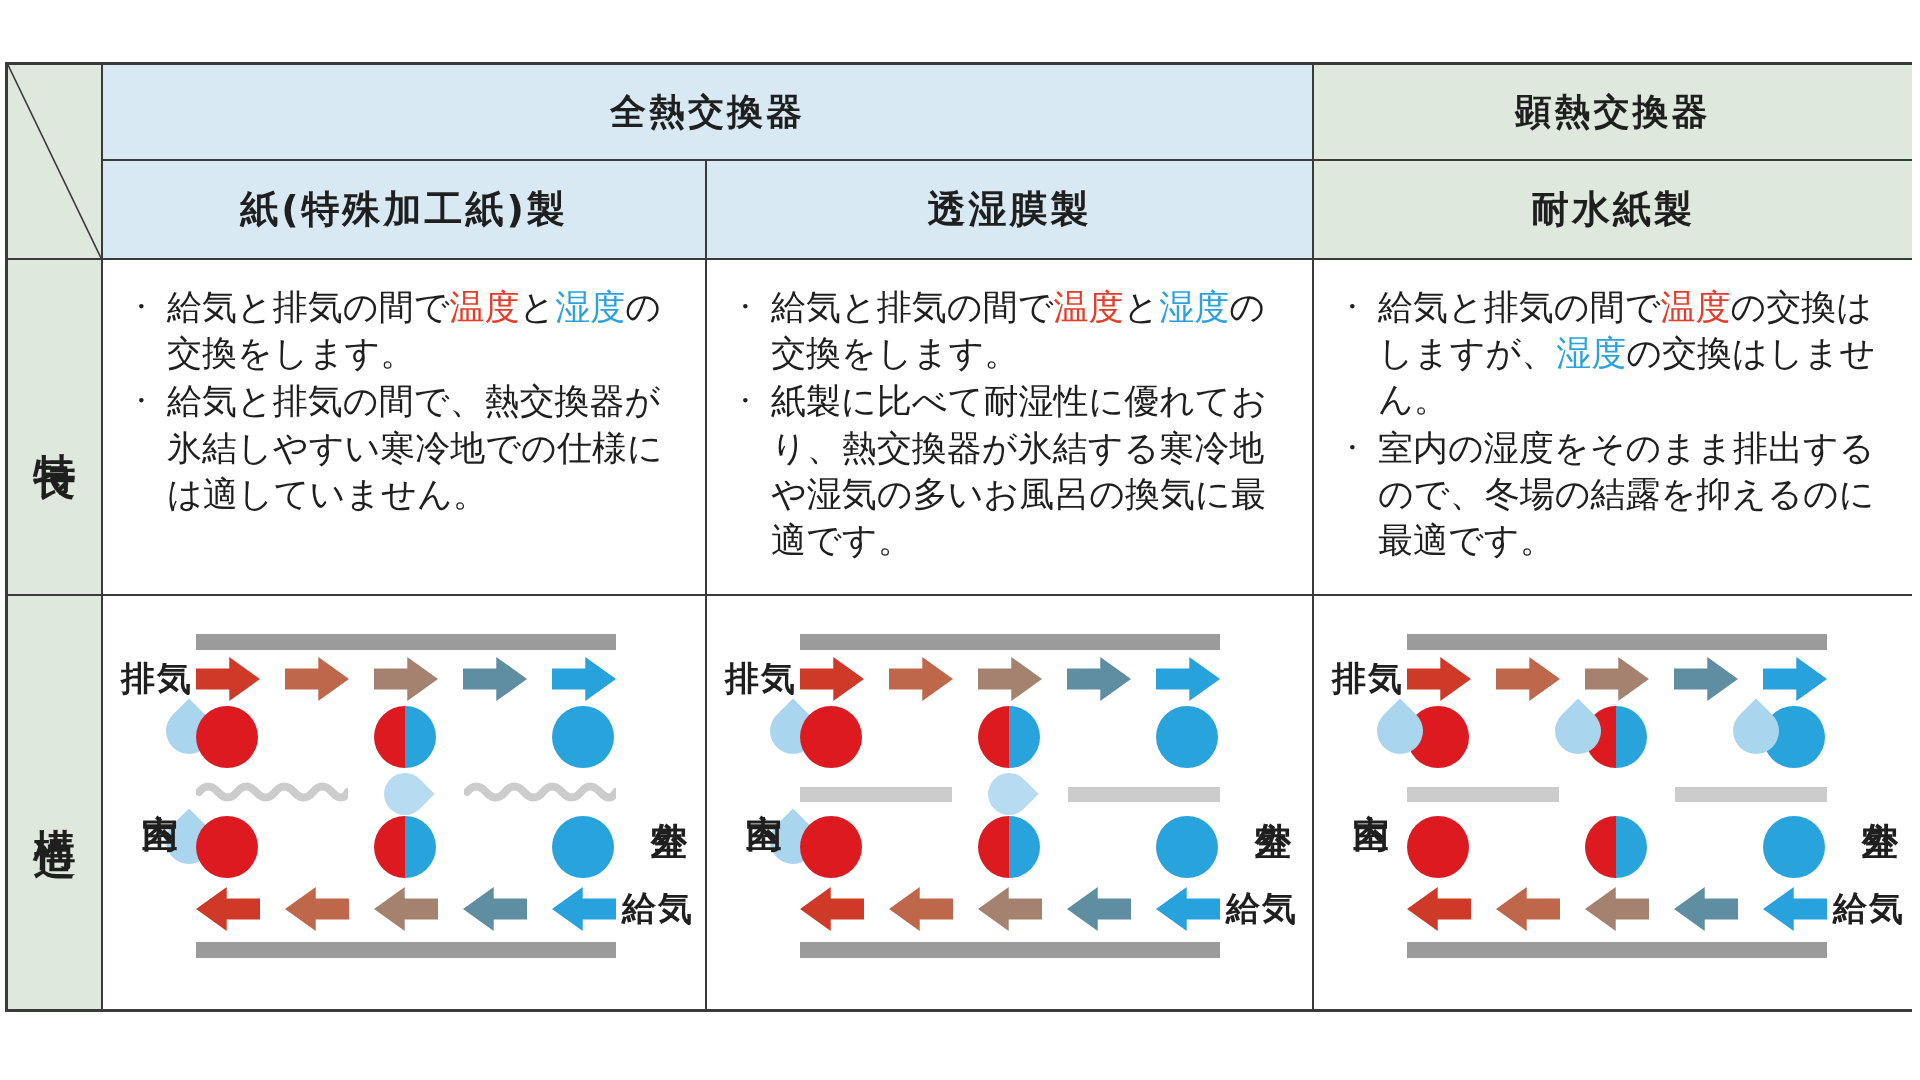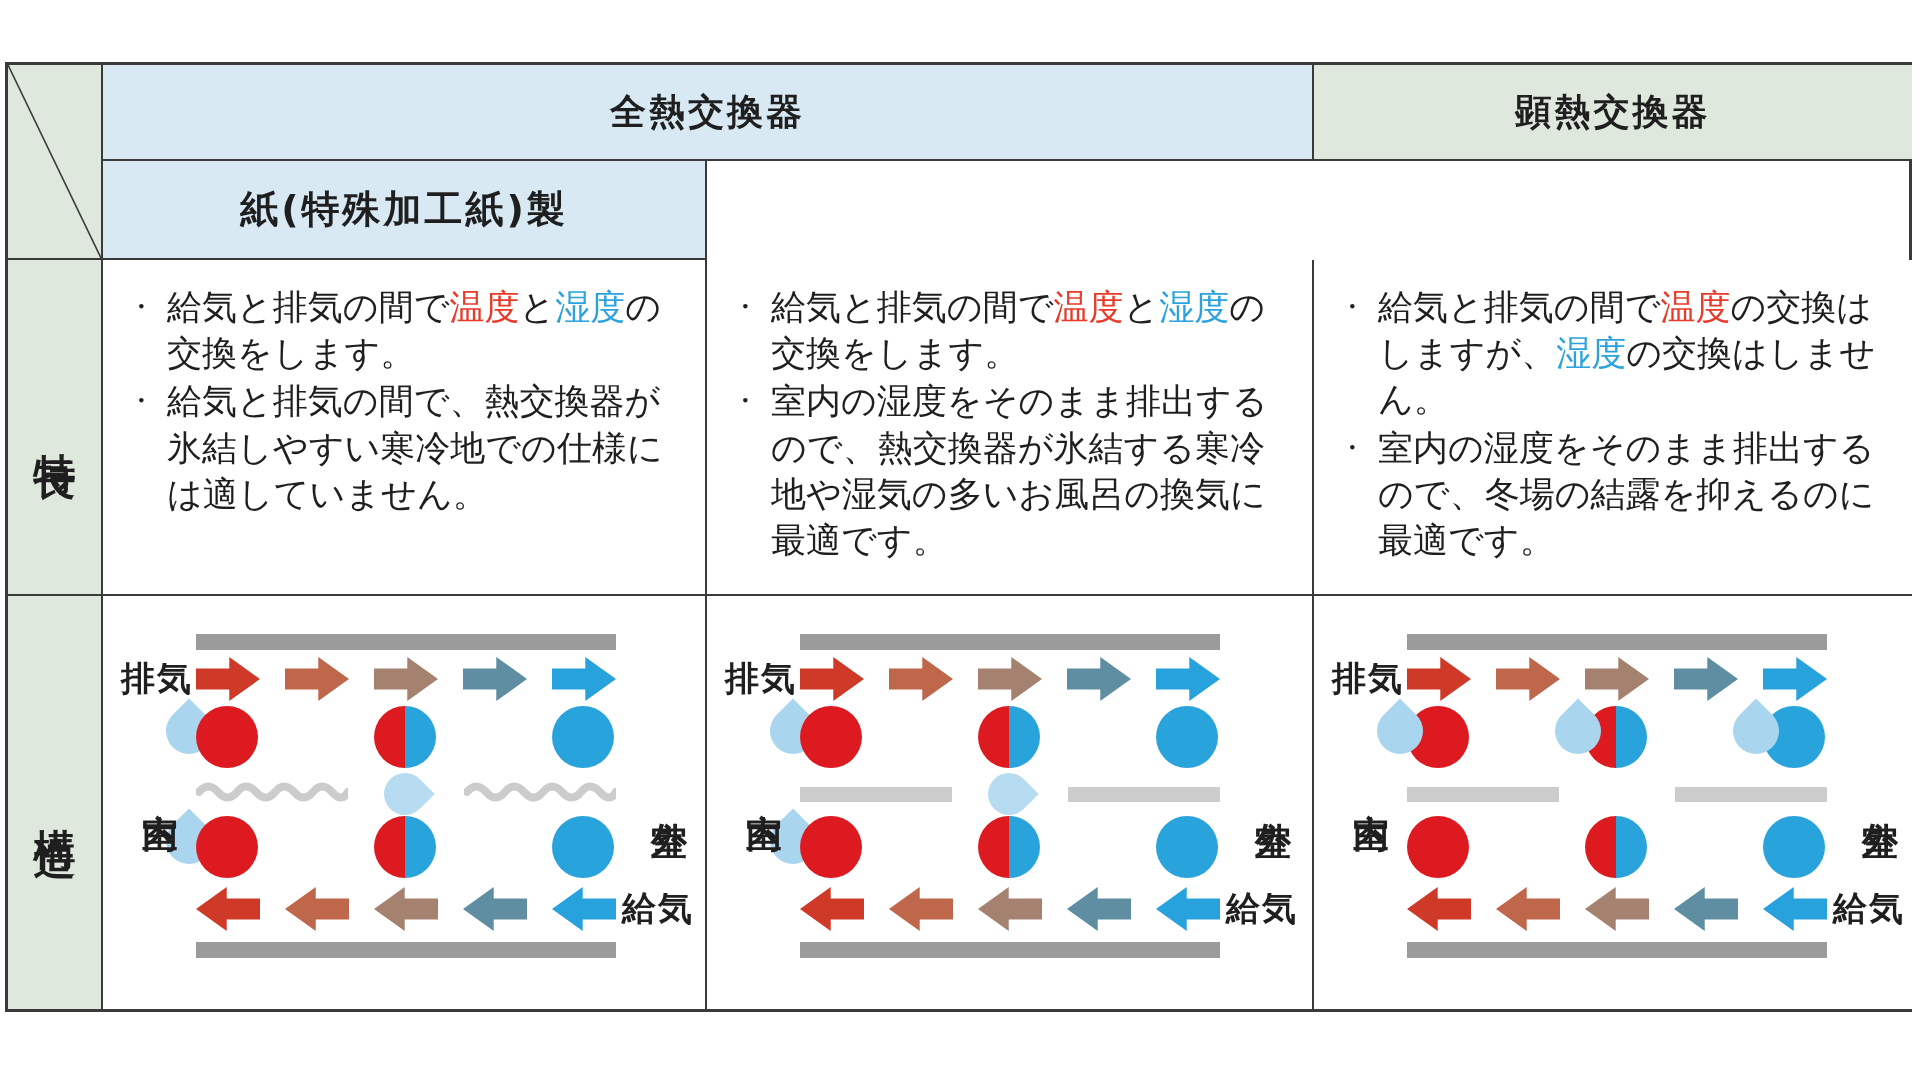--- a/index.html
+++ b/index.html
@@ -71,20 +71,26 @@
     <div class="cell hdr bg-blue group-total">
       <span>全熱交換器</span>
     </div>
     <div class="cell hdr bg-green group-sens last-col">
       <span>顕熱交換器</span>
     </div>
 
     <div class="cell hdr subhdr bg-blue" style="grid-column:2;grid-row:2;">
       <span>紙(特殊加工紙)製</span>
     </div>
+    <div class="cell hdr subhdr bg-blue" style="grid-column:3;grid-row:2;">
+      <span>透湿膜製</span>
+    </div>
+    <div class="cell hdr subhdr bg-green last-col" style="grid-column:4;grid-row:2;">
+      <span>耐水紙製</span>
+    </div>
 
     <div class="cell rowlabel bg-green" style="grid-column:1;grid-row:3;">
       <span>特長</span>
     </div>
     <div class="cell features-cell" style="grid-column:2;grid-row:3;">
         <div class="feature-item">
           <span class="bullet">・</span>
           <span class="ftext"><span>給気と排気の間で</span><span style="color: rgb(232, 58, 40);">温度</span><span>と</span><span style="color: rgb(43, 162, 221);">湿度</span><span>の交換をします。</span></span>
         </div>
         <div class="feature-item">
@@ -92,21 +98,21 @@
           <span class="ftext"><span>給気と排気の間で、熱交換器が氷結しやすい寒冷地での仕様には適していません。</span></span>
         </div>
       </div>
     <div class="cell features-cell" style="grid-column:3;grid-row:3;">
         <div class="feature-item">
           <span class="bullet">・</span>
           <span class="ftext"><span>給気と排気の間で</span><span style="color: rgb(232, 58, 40);">温度</span><span>と</span><span style="color: rgb(43, 162, 221);">湿度</span><span>の交換をします。</span></span>
         </div>
         <div class="feature-item">
           <span class="bullet">・</span>
-          <span class="ftext"><span>室内の湿度をそのまま排出するので、熱交換器が氷結する寒冷地や湿気の多いお風呂の換気に最適です。</span></span>
+          <span class="ftext"><span>紙製に比べて耐湿性に優れており、熱交換器が氷結する寒冷地や湿気の多いお風呂の換気に最適です。</span></span>
         </div>
       </div>
     <div class="cell features-cell last-col" style="grid-column:4;grid-row:3;">
         <div class="feature-item">
           <span class="bullet">・</span>
           <span class="ftext"><span>給気と排気の間で</span><span style="color: rgb(232, 58, 40);">温度</span><span>の交換はしますが、</span><span style="color: rgb(43, 162, 221);">湿度</span><span>の交換はしません。</span></span>
         </div>
         <div class="feature-item">
           <span class="bullet">・</span>
           <span class="ftext"><span>室内の湿度をそのまま排出するので、冬場の結露を抑えるのに最適です。</span></span>

